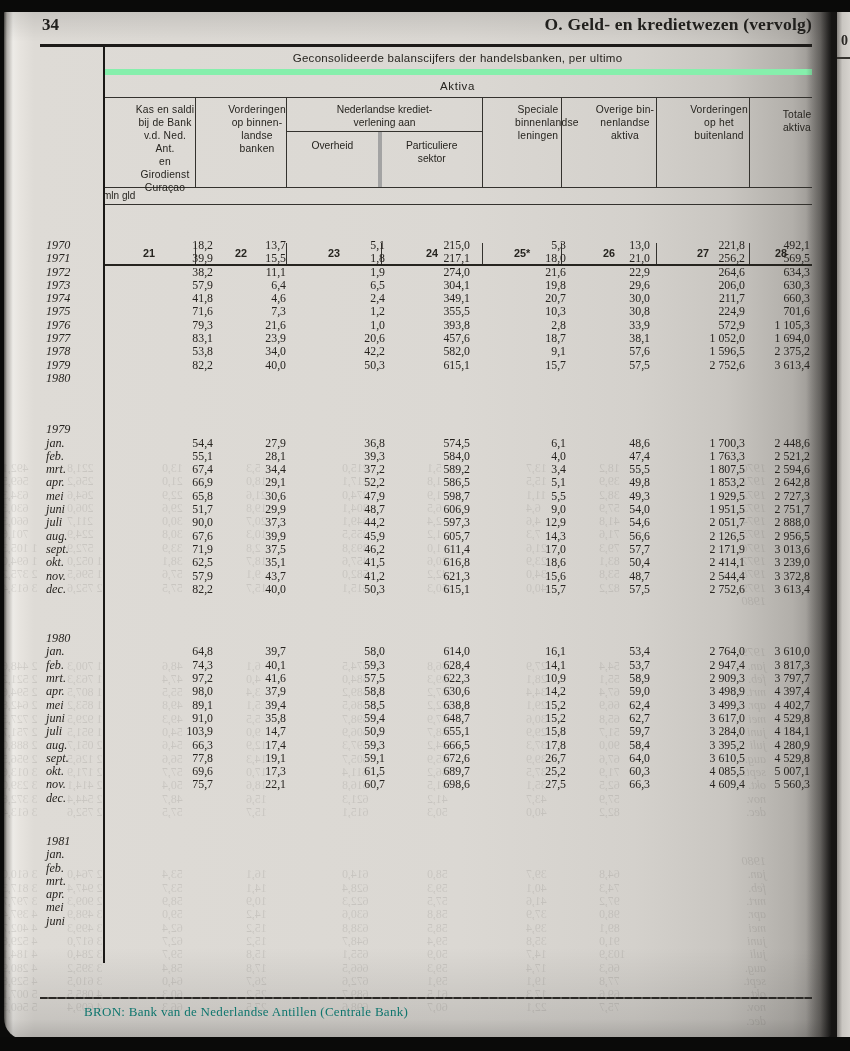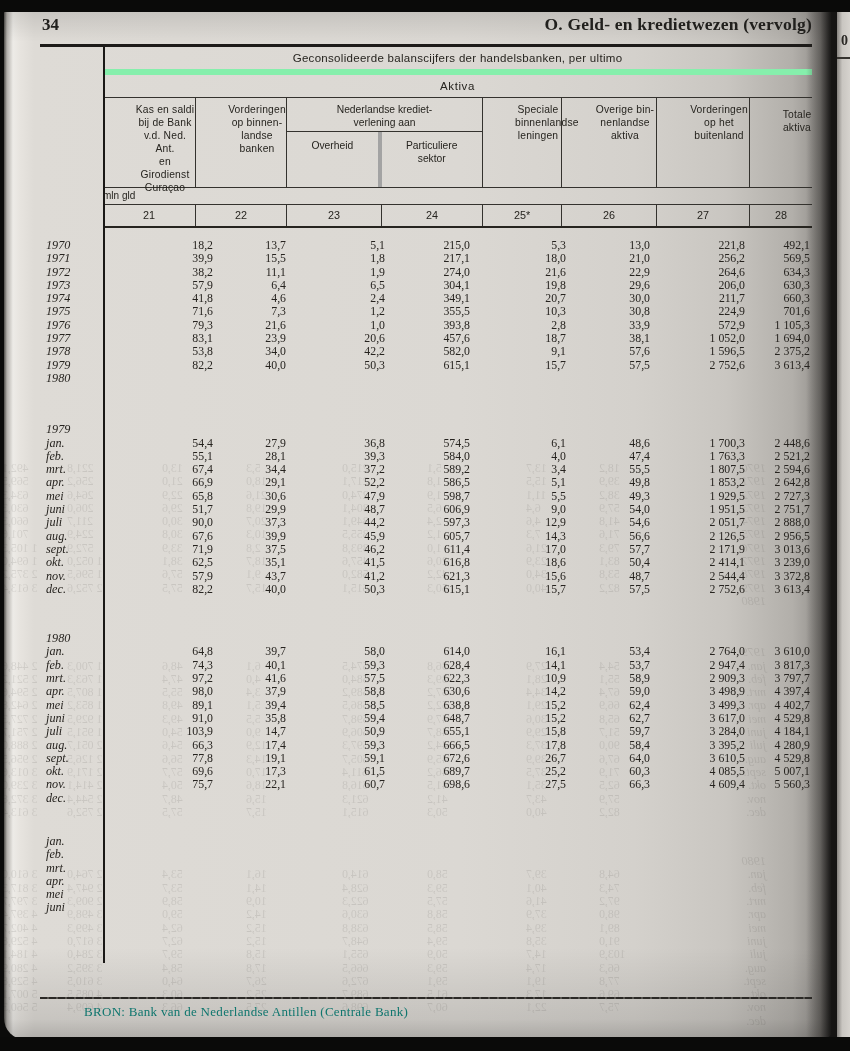--- a/index.html
+++ b/index.html
@@ -54,21 +54,21 @@
   .c-to{width:62px;border-right:none;padding-top:10px;}
   .hgroup{width:196px;display:flex;flex-direction:column;}
   .hgroup-top{height:34px;box-sizing:border-box;padding-top:5px;text-align:center;
     border-bottom:1px solid #34322e;white-space:pre-line;line-height:13px;}
   .hgroup-subs{flex:1;display:flex;}
   .hsub{box-sizing:border-box;text-align:center;padding-top:7px;white-space:pre-line;line-height:13px;}
   .hsub.s1{width:95px;border-right:4px solid #a3a3a3;}
   .hsub.s2{width:101px;}
   .t-unit{height:16px;line-height:16px;text-align:left;font-size:10px;border-bottom:1px solid #34322e;}
   .t-colnums{display:flex;height:21px;line-height:21px;border-bottom:2px solid #26241f;
-    font-size:10.8px;font-weight:normal;}
+    font-size:10.8px;font-weight:bold;margin-top:38px;}
   .ncell{box-sizing:border-box;text-align:center;border-right:1px solid #34322e;}
   .n1{width:93px}.n2{width:91px}.n3{width:95px}.n4{width:101px}
   .n5{width:79px}.n6{width:95px}.n7{width:93px}.n8{width:62px;border-right:none;}
 
   
   .data-left-border{position:absolute;left:103px;top:47px;width:2px;height:916px;background:#1a1816;}
   .rows{position:absolute;left:42px;top:223px;width:770px;}
   .block.b0{margin-top:16px}.block.b1{margin-top:38px}.block.b2{margin-top:36px}.block.b3{margin-top:30px}
   .drow{display:flex;height:13.3px;line-height:13.5px;
     font-family:"Liberation Serif",serif;font-size:11.8px;color:#26231f;}
@@ -938,20 +938,23 @@
         <div class="cell v3"></div>
         <div class="cell v4"></div>
         <div class="cell v5"></div>
         <div class="cell v6"></div>
         <div class="cell v7"></div>
         <div class="cell v8"></div>
       </div>
     </div>
     <div class="block b3">
       <div class="drow">
+        <div class="cell lbl">1981</div>
+      </div>
+      <div class="drow">
         <div class="cell lbl">jan.</div>
         <div class="cell v1"></div>
         <div class="cell v2"></div>
         <div class="cell v3"></div>
         <div class="cell v4"></div>
         <div class="cell v5"></div>
         <div class="cell v6"></div>
         <div class="cell v7"></div>
         <div class="cell v8"></div>
       </div>

